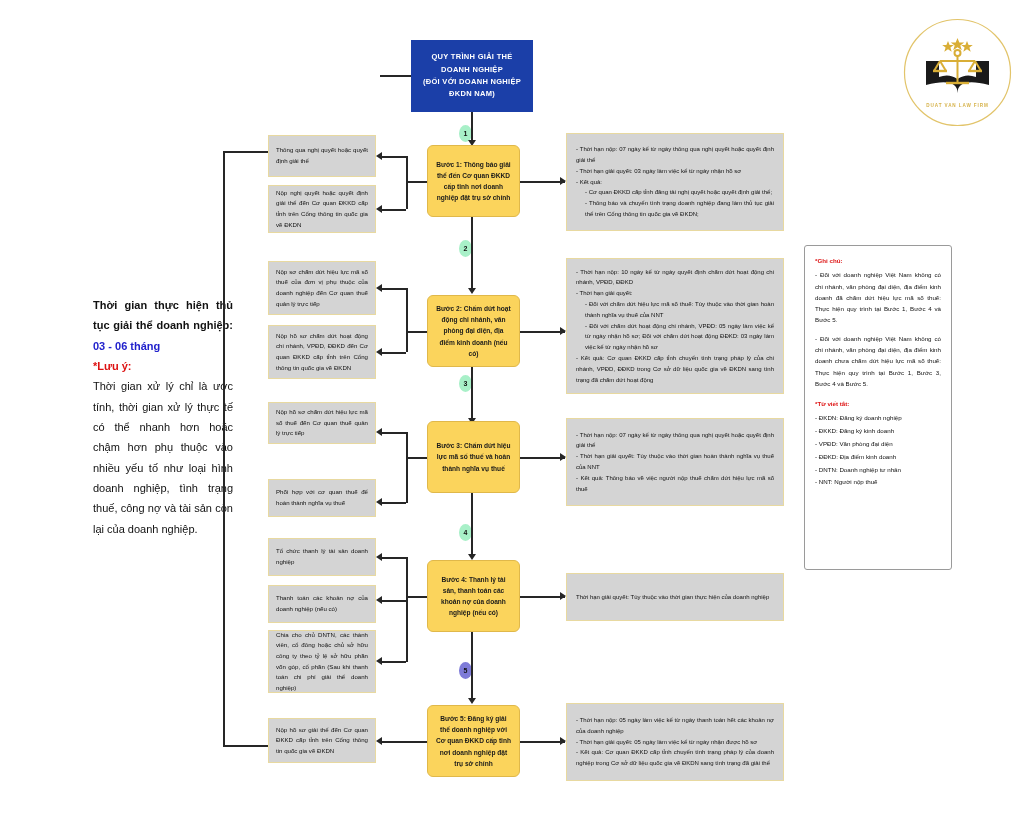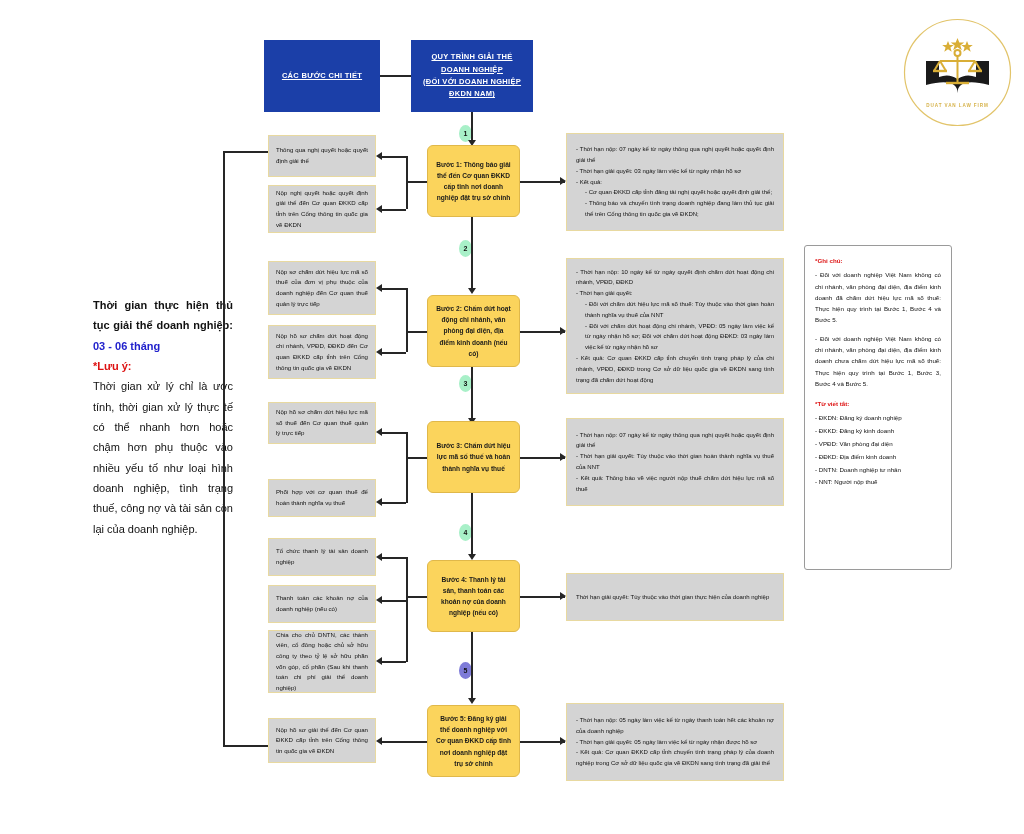--- a/index.html
+++ b/index.html
@@ -17,21 +17,20 @@
     position: absolute;
     background: #1B3FA8;
     color: #ffffff;
     font-weight: bold;
     font-size: 7.5px;
     letter-spacing: .3px;
     display: flex; align-items: center; justify-content: center;
     text-align: center;
     line-height: 1.65;
     padding: 4px 6px;
-    text-decoration: underline;
   }
 
   
   .step-box {
     position: absolute;
     background: #FBD45C;
     border: 1px solid #E0B84A;
     border-radius: 6px;
     color: #1a1a1a;
     font-size: 6.6px;
@@ -159,21 +158,20 @@
         <line x1="75" y1="46" x2="69" y2="56"></line>
         <line x1="75" y1="46" x2="81" y2="56"></line>
         <path d="M33 56 L47 56" stroke-width="2.4"></path>
         <path d="M68 56 L82 56" stroke-width="2.4"></path>
         <line x1="46" y1="68" x2="69" y2="68" stroke-width="2.4"></line>
       </g>
     </svg>
     <div class="logo-text" style="top:88px;">DUAT VAN LAW FIRM</div>
   </div>
 
-  <div class="hdr-box" style="left:264px; top:40px; width:116px; height:72px;">CÁC BƯỚC CHI TIẾT</div>
 
   <div class="hdr-box" style="left:411px; top:40px; width:122px; height:72px; flex-direction:column;">
     <span>QUY TRÌNH GIẢI THỂ</span>
     <span>DOANH NGHIỆP</span>
     <span>(ĐỐI VỚI DOANH NGHIỆP ĐKDN NAM)</span>
   </div>
 
   <div class="ln ln-h" style="left:380px; top:75px; width:31px;"></div>
 
   <div class="note-left" style="left:84px; top:295px; width:140px;">

